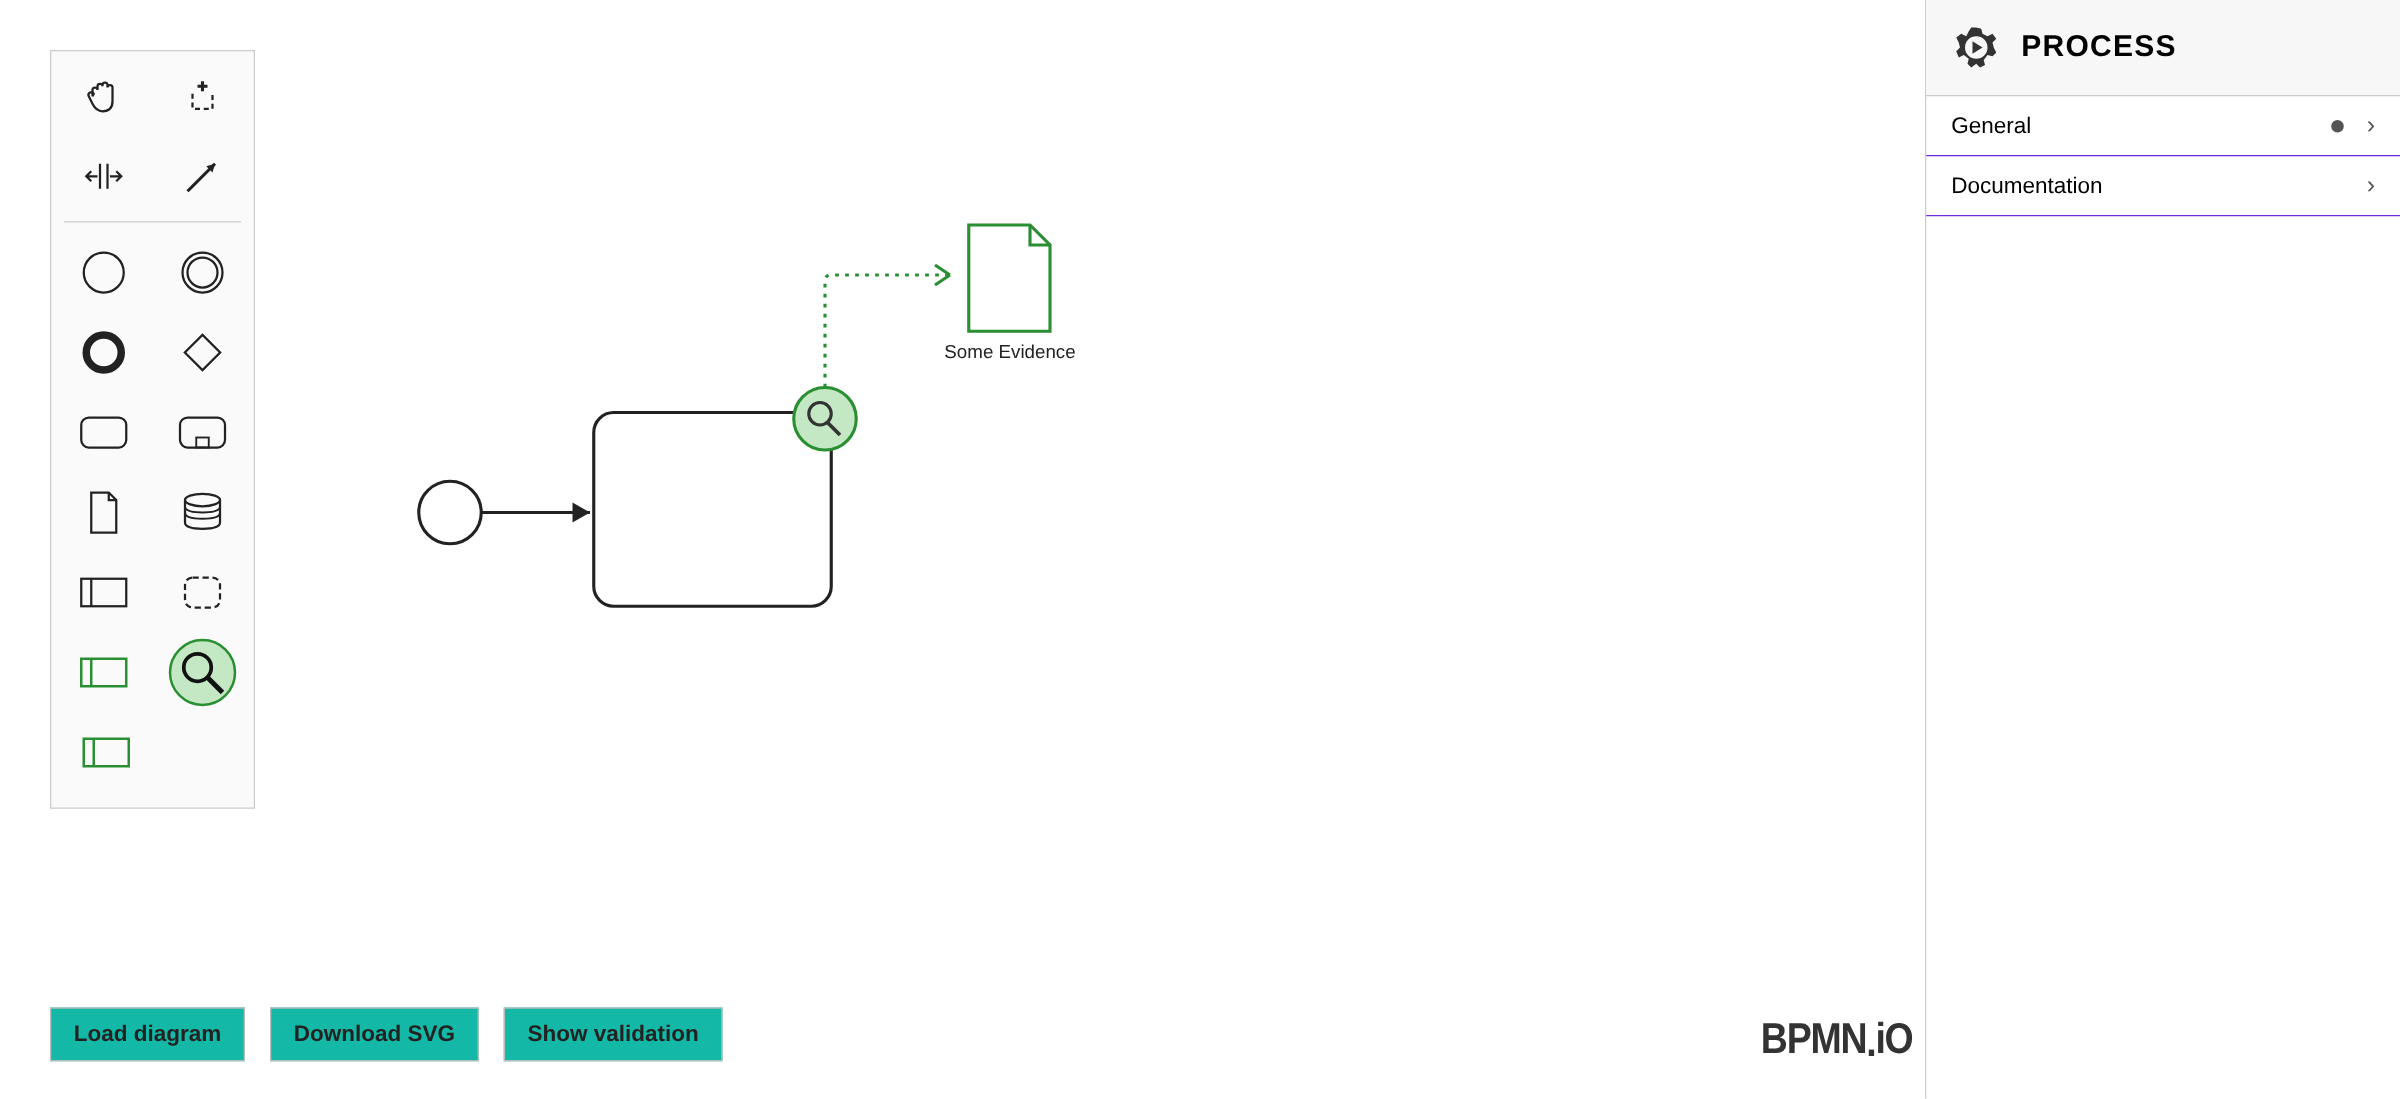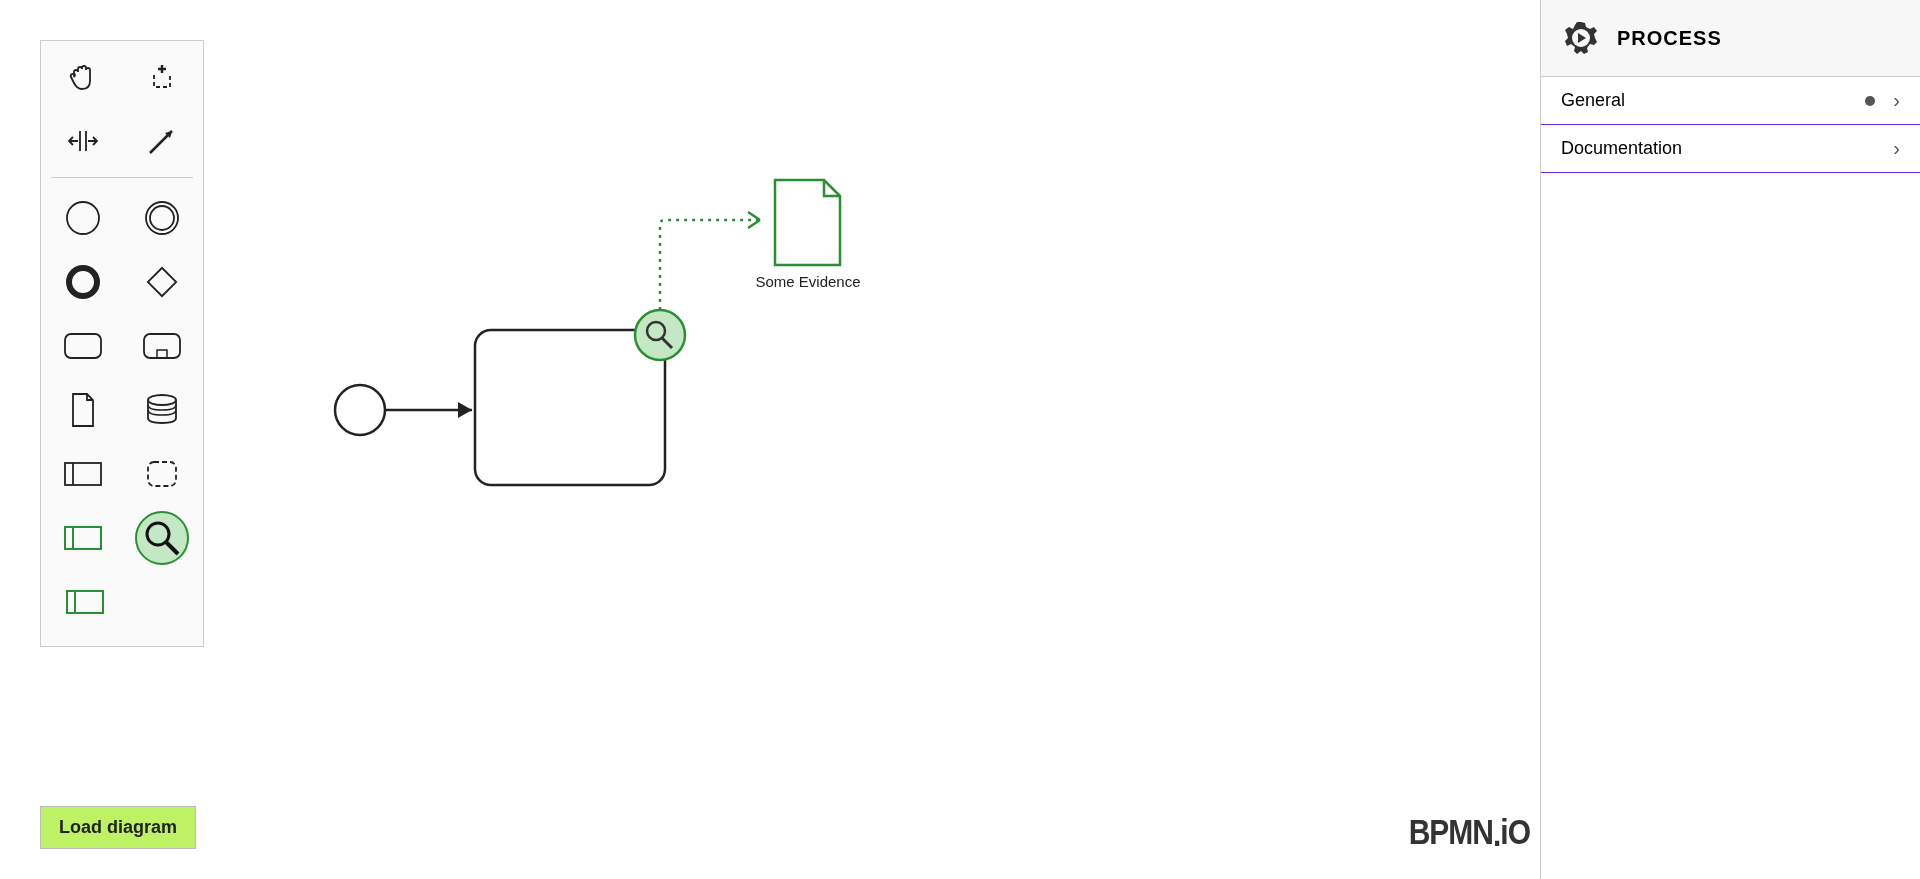--- a/index.html
+++ b/index.html
@@ -65,21 +65,21 @@
     
     .buttons-bar {
       position: absolute;
       left: 40px;
       bottom: 30px;
       display: flex;
       gap: 20px;
     }
     .btn {
       border: 1px solid #bbb;
-      background: #bef264;
+      background: #14b8a6;
       padding: 10px 18px;
       font-size: 18px;
       font-weight: bold;
       color: #222;
       cursor: pointer;
       font-family: Arial, Helvetica, sans-serif;
     }
     
     
     .logo {
@@ -111,21 +111,21 @@
     }
     .props-header {
       display: flex;
       align-items: center;
       gap: 16px;
       padding: 18px 20px;
       background: #f7f7f7;
       border-bottom: 1px solid #ccc;
     }
     .props-header .title {
-      font-size: 20px;
+      font-size: 24px;
       font-weight: bold;
       letter-spacing: 1px;
     }
     .props-section {
       display: flex;
       align-items: center;
       justify-content: space-between;
       padding: 12px 20px;
       border-bottom: 1px solid #6d28d9;
       cursor: pointer;
@@ -295,20 +295,22 @@
     <g>
       <path d="M555 180 L604 180 L620 196 L620 265 L555 265 Z" fill="#fff" stroke="#2a8f32" stroke-width="2.5"></path>
       <path d="M604 180 L604 196 L620 196" fill="none" stroke="#2a8f32" stroke-width="2.5"></path>
     </g>
   </svg>
   <div class="node-label" style="left:518px; top:273px; width:140px;">Some Evidence</div>
 </div>
 
 <div class="buttons-bar">
   <button class="btn">Load diagram</button>
+  <button class="btn">Download SVG</button>
+  <button class="btn">Show validation</button>
 </div>
 
 <div class="logo">BPMN<span class="dot">.</span>iO</div>
 
 <div class="props">
   <div class="props-header">
     <svg width="40" height="40" viewBox="0 0 40 40">
       <path d="M20 4 L24 5 L25 9 L29 11 L33 9 L36 13 L33 16 L34 20 L36 24 L33 27 L29 26 L26 30 L27 34 L23 36 L20 33 L16 36 L13 33 L14 29 L10 26 L6 28 L4 23 L7 20 L6 16 L4 12 L8 9 L12 11 L14 7 L16 4 Z" fill="#333"></path>
       <circle cx="20" cy="20" r="9" fill="#f7f7f7"></circle>
       <path d="M17 15 L25 20 L17 25 Z" fill="#333"></path>

